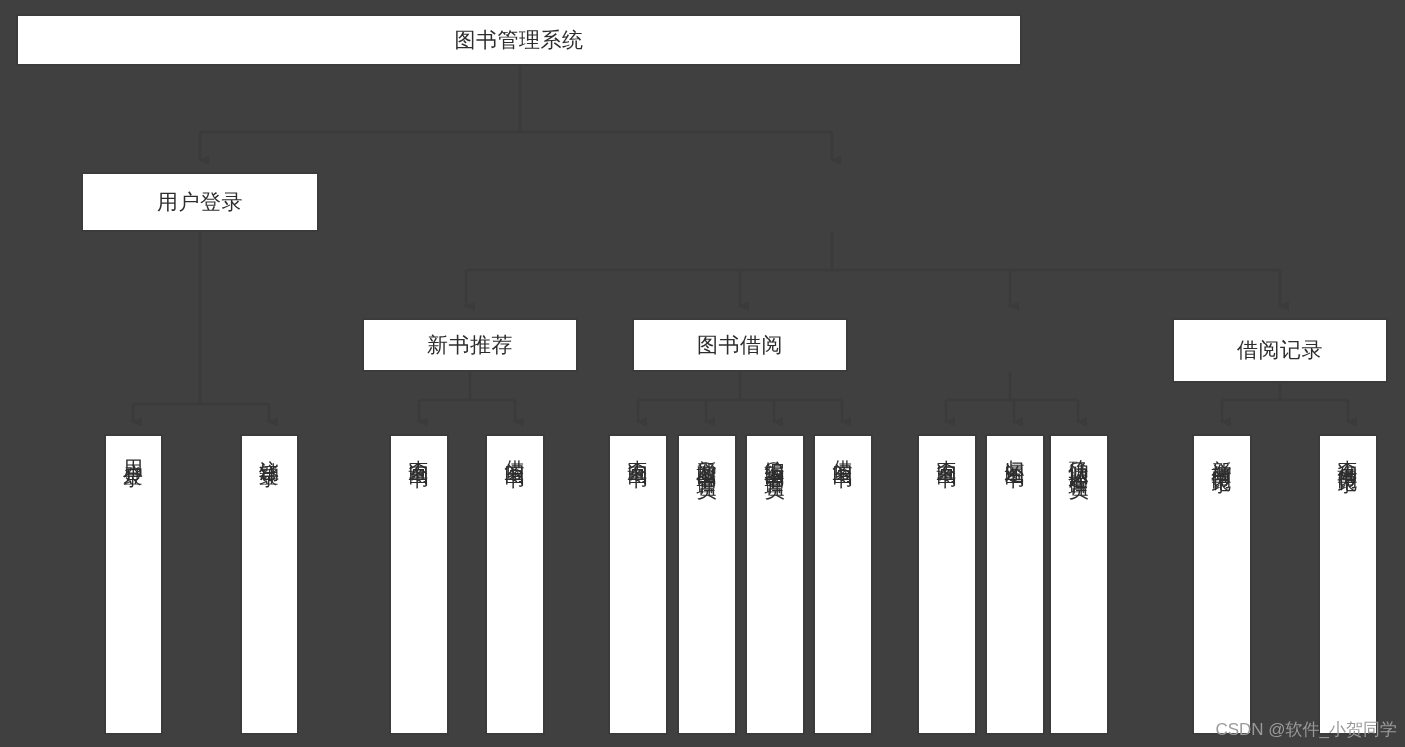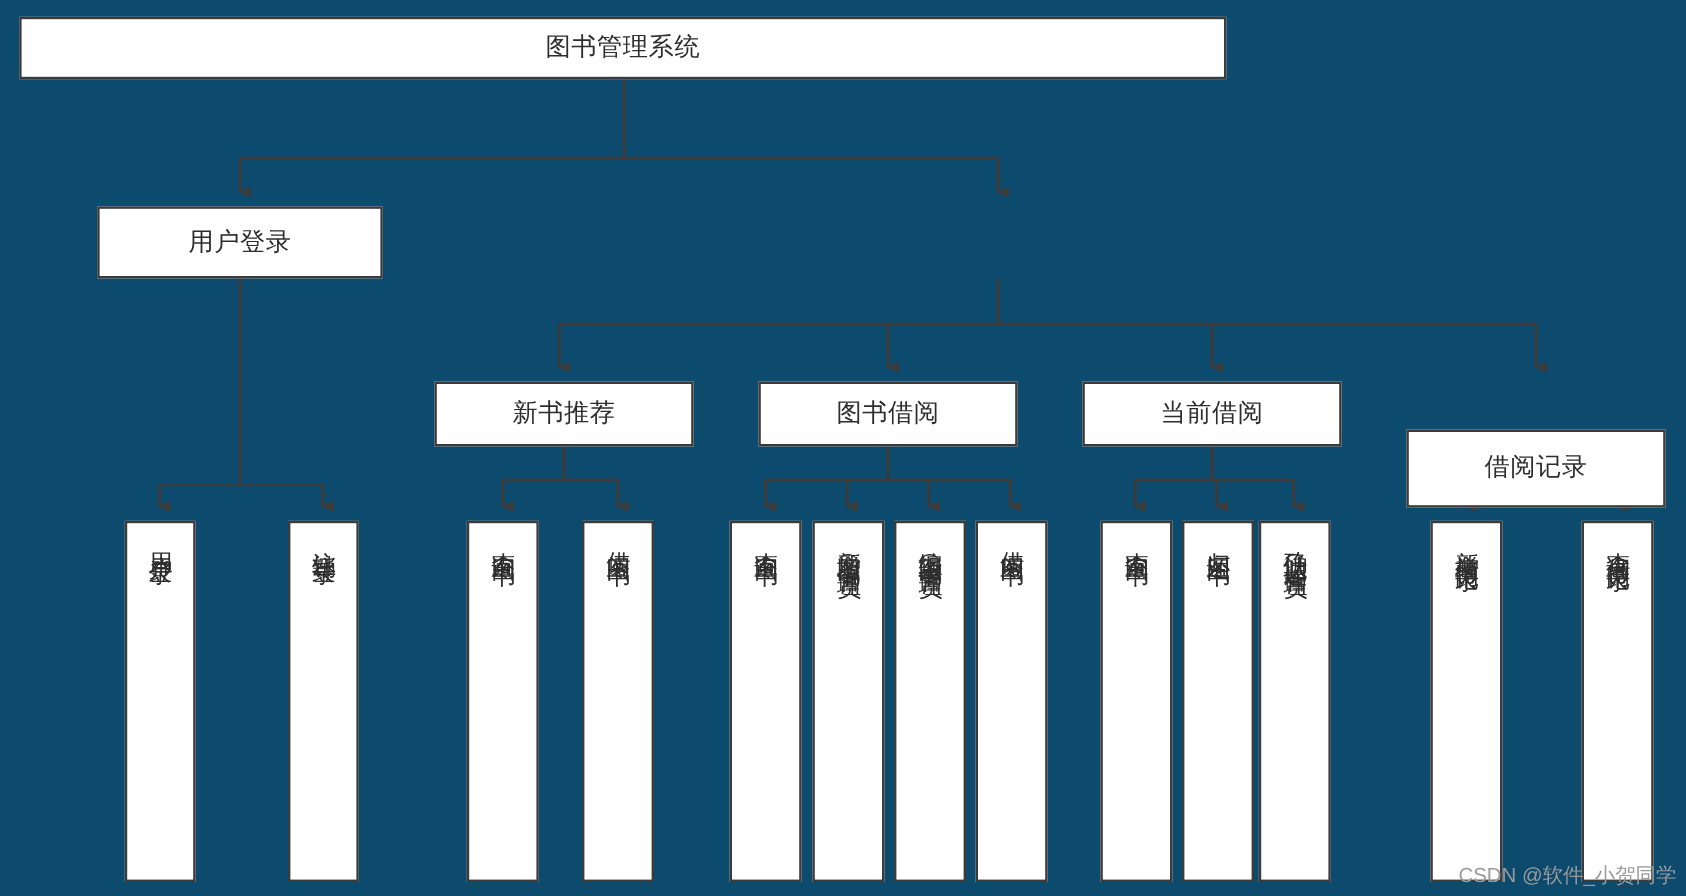--- a/index.html
+++ b/index.html
@@ -7,21 +7,21 @@
     padding: 0;
     background: #ffffff;
   }
   body {
     font-family: "Liberation Sans", "DejaVu Sans", sans-serif;
   }
   #canvas {
     position: relative;
     width: 1405px;
     height: 747px;
-    background: #0c4a6e;
+    background: #404040;
     overflow: hidden;
   }
   #diagram-svg {
     position: absolute;
     left: 0;
     top: 0;
     width: 1405px;
     height: 747px;
   }
   .node-box {
@@ -130,25 +130,22 @@
 
 
   <div class="node-box" style="left:362px; top:318px; width:216px; height:54px;">
     <span class="node-label">新书推荐</span>
   </div>
 
   <div class="node-box" style="left:632px; top:318px; width:216px; height:54px;">
     <span class="node-label">图书借阅</span>
   </div>
 
-  <div class="node-box" style="left:902px; top:318px; width:216px; height:54px;">
-    <span class="node-label">当前借阅</span>
-  </div>
-
-  <div class="node-box" style="left:1172px; top:318px; width:216px; height:65px;margin-top:40px;">
+
+  <div class="node-box" style="left:1172px; top:318px; width:216px; height:65px;">
     <span class="node-label">借阅记录</span>
   </div>
 
   <div class="node-box vertical" style="left:104px; top:434px; width:59px; height:301px;">
     <span class="node-label">用户登录</span>
   </div>
 
   <div class="node-box vertical" style="left:240px; top:434px; width:59px; height:301px;">
     <span class="node-label">注销登录</span>
   </div>

